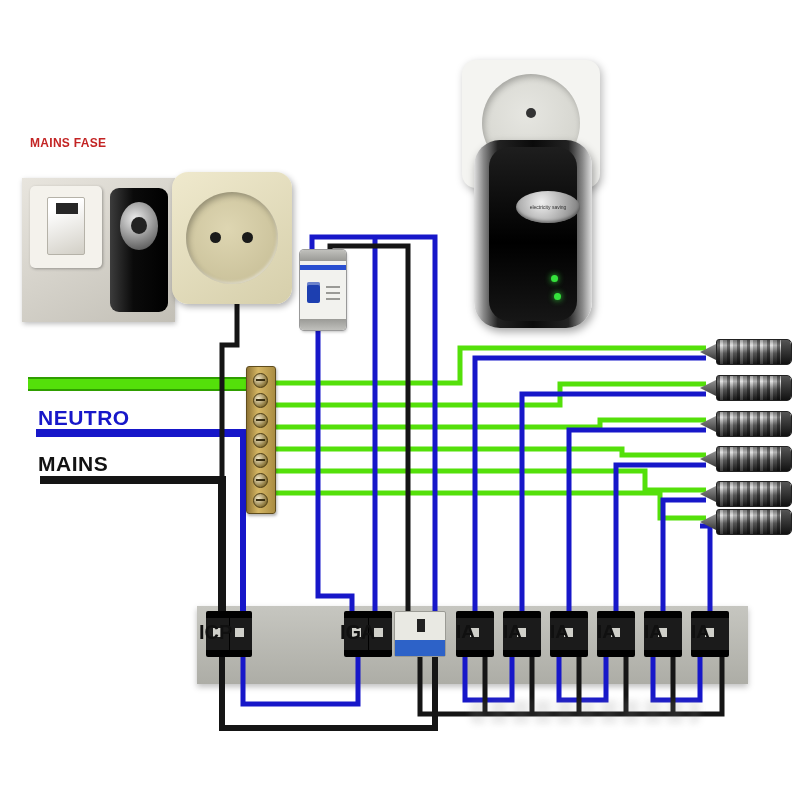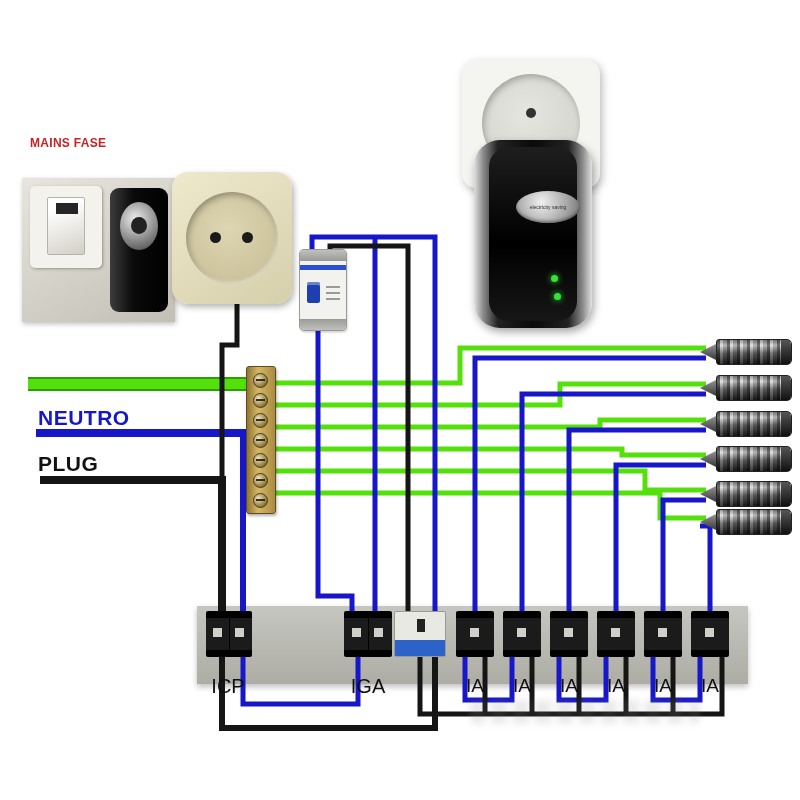--- a/index.html
+++ b/index.html
@@ -107,22 +107,22 @@
     border-radius: 2px; }
   .tog { position: absolute; top: 10px; width: 9px; height: 9px; background: #d0d0ca; }
   .mod-divider { position: absolute; left: 50%; top: 0; bottom: 0; width: 1px;
     background: #000; }
   #rcd { position: absolute; left: 394px; top: 611px; width: 52px; height: 46px;
     z-index: 3; background: #e9e9e3; border: 1px solid #9a9a94; border-radius: 2px; }
   #rcd-strip { position: absolute; left: 0; bottom: 0; width: 100%; height: 16px;
     background: #2d62c8; }
   #rcd-toggle { position: absolute; left: 22px; top: 7px; width: 8px; height: 13px;
     background: #222; }
-  .plabel { position: absolute; top: 675px; z-index: 4; font-weight: normal;
-    font-size: 20px; color: #101010; text-align: center; }
+  .plabel { position: absolute; top: 621px; z-index: 4; font-weight: bold;
+    font-size: 20px; color: #101010; text-align: left; }
   .ia-label { font-size: 19px; }
 
   
   #neutro-label { left: 38px; top: 406px; z-index: 4; color: #1717c9;
     font-weight: 800; font-size: 21px; letter-spacing: .5px; }
   #fase-label { left: 38px; top: 452px; z-index: 4; color: #121212;
     font-weight: 800; font-size: 21px; letter-spacing: .5px; }
 
   
   #wm { left: 470px; top: 700px; width: 230px; height: 24px; z-index: 5; opacity: .4;
@@ -229,21 +229,21 @@
     <span class="screw" style="top:6px;"></span>
     <span class="screw" style="top:26px;"></span>
     <span class="screw" style="top:46px;"></span>
     <span class="screw" style="top:66px;"></span>
     <span class="screw" style="top:86px;"></span>
     <span class="screw" style="top:106px;"></span>
     <span class="screw" style="top:126px;"></span>
   </div>
 
   <div id="neutro-label" class="abs">NEUTRO</div>
-  <div id="fase-label" class="abs">PLUG</div>
+  <div id="fase-label" class="abs">MAINS</div>
 
   <div class="cyl" style="top:339px;">
     <div class="cyl-nose"></div>
     <div class="cyl-body">
         <div class="cyl-ribs"></div>
         <div class="cyl-cap"></div>
       </div>
   </div>
   <div class="cyl" style="top:375px;">
     <div class="cyl-nose"></div>

